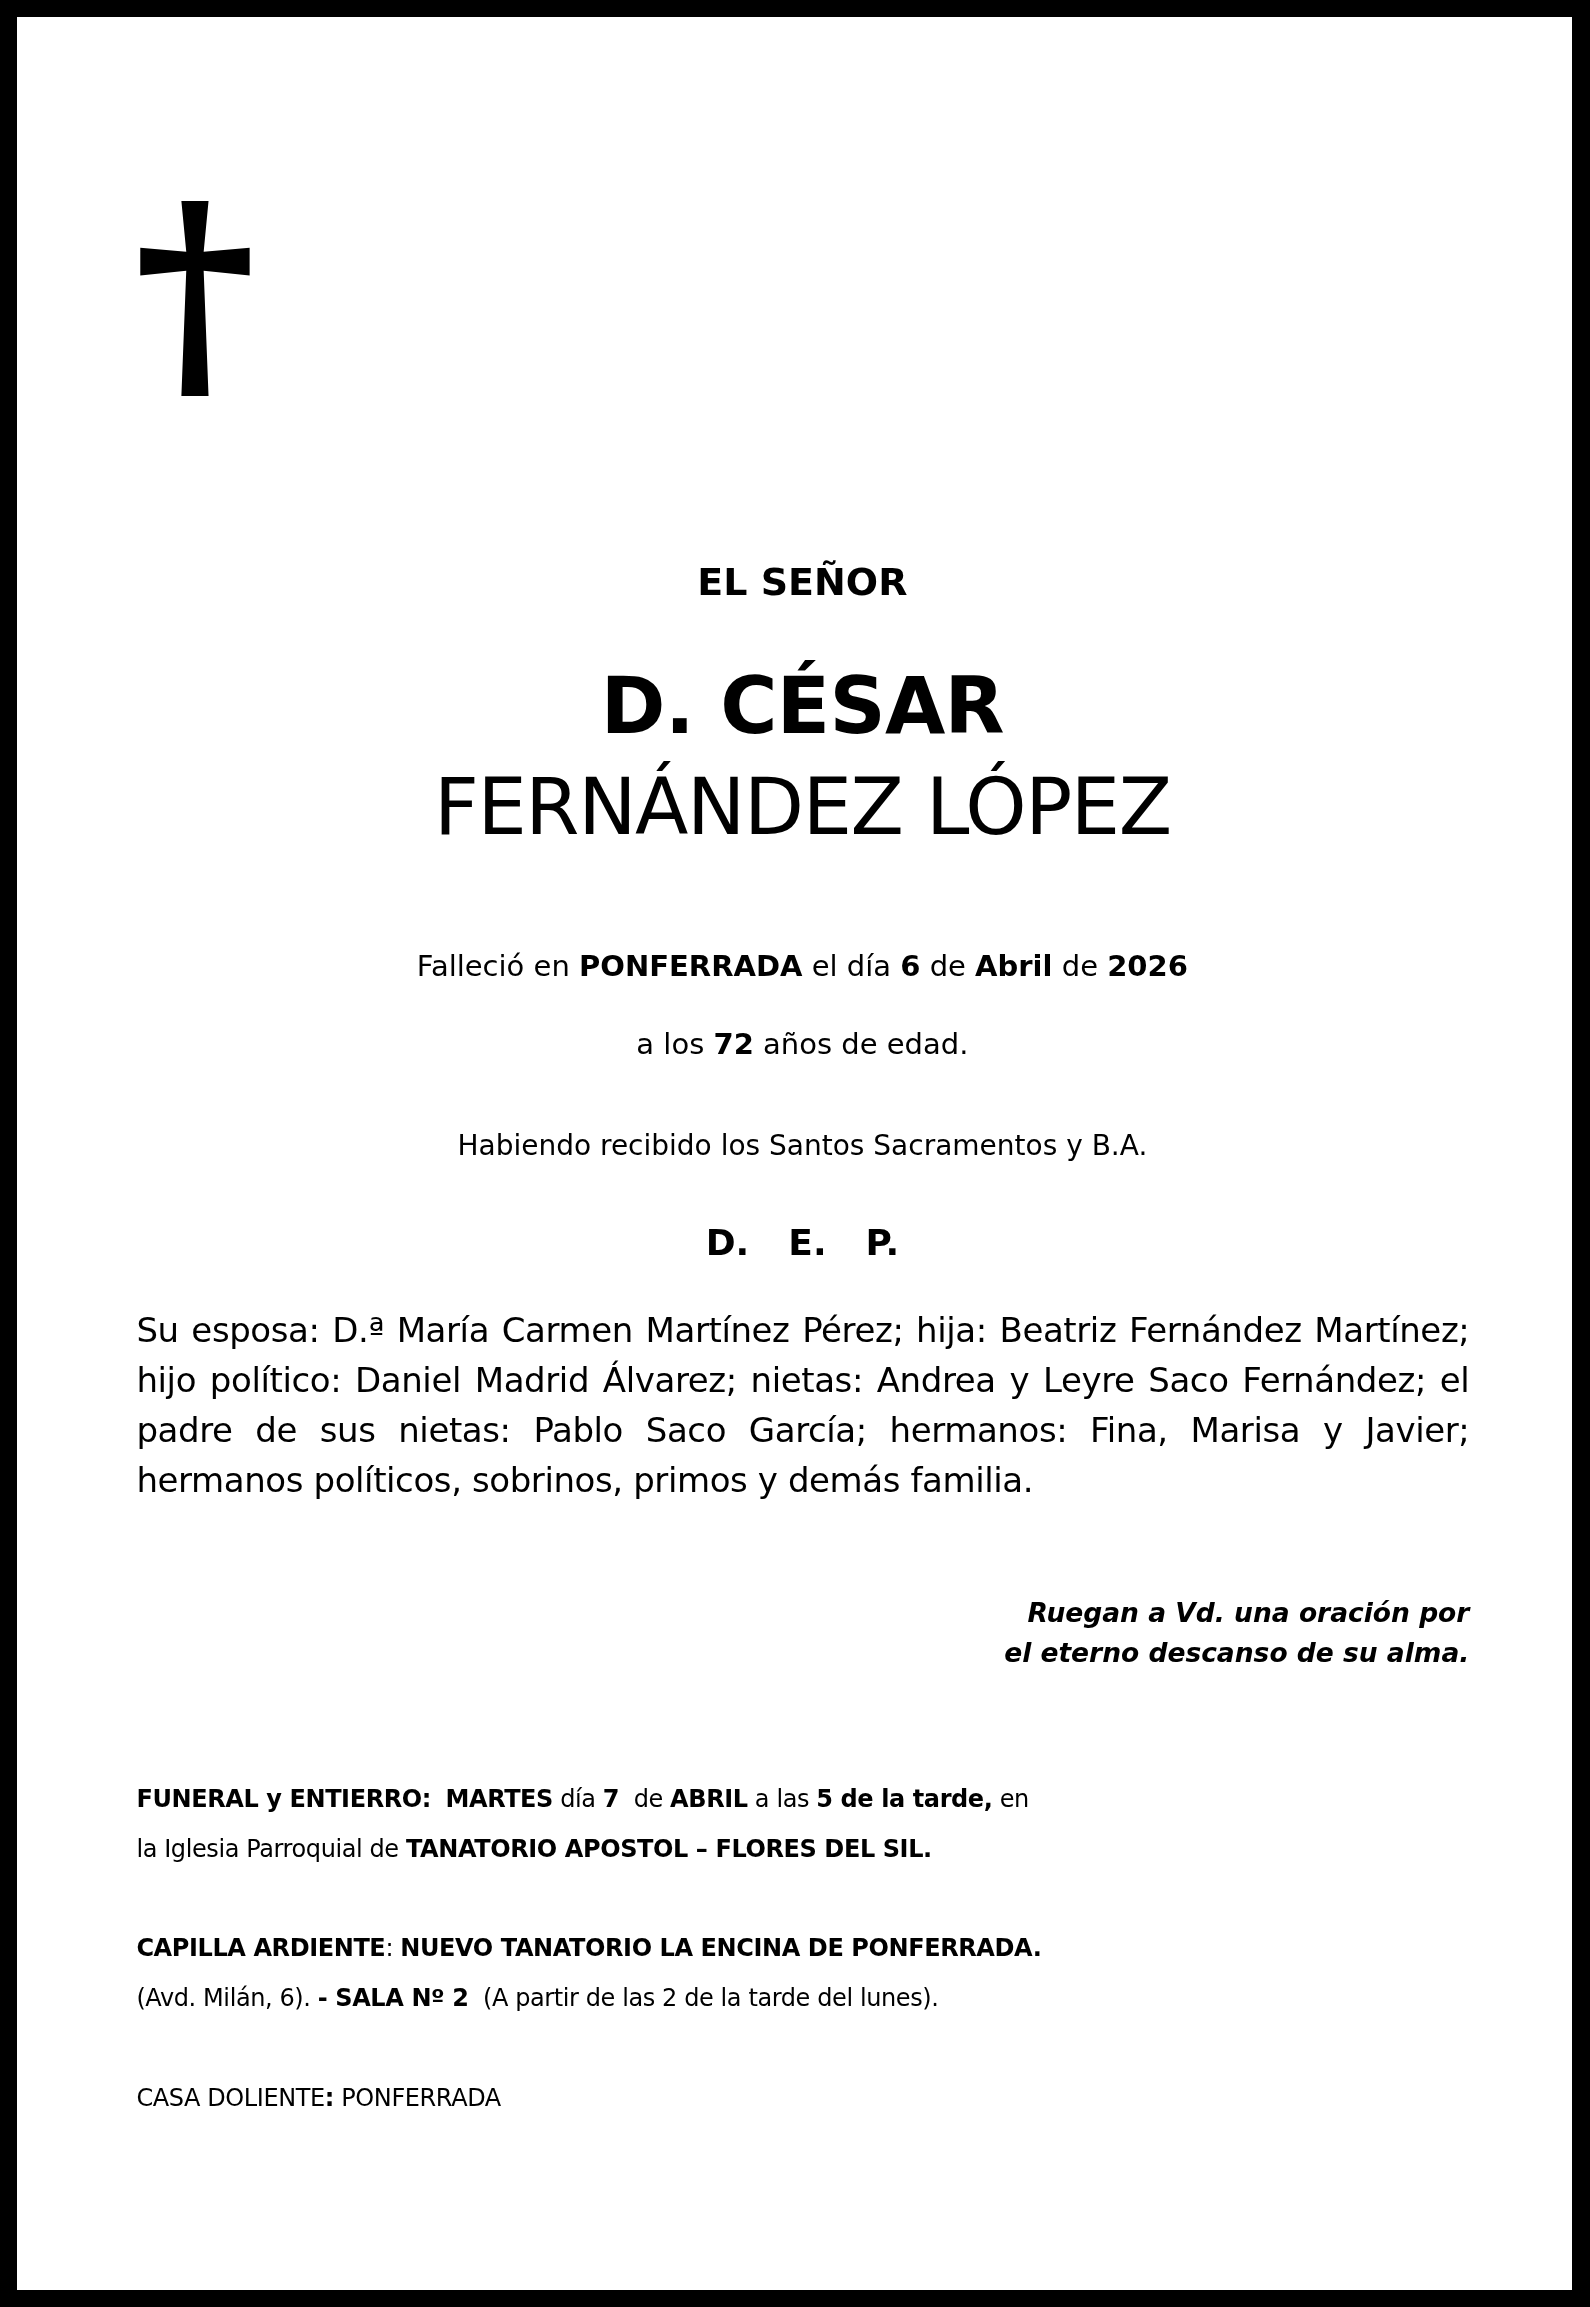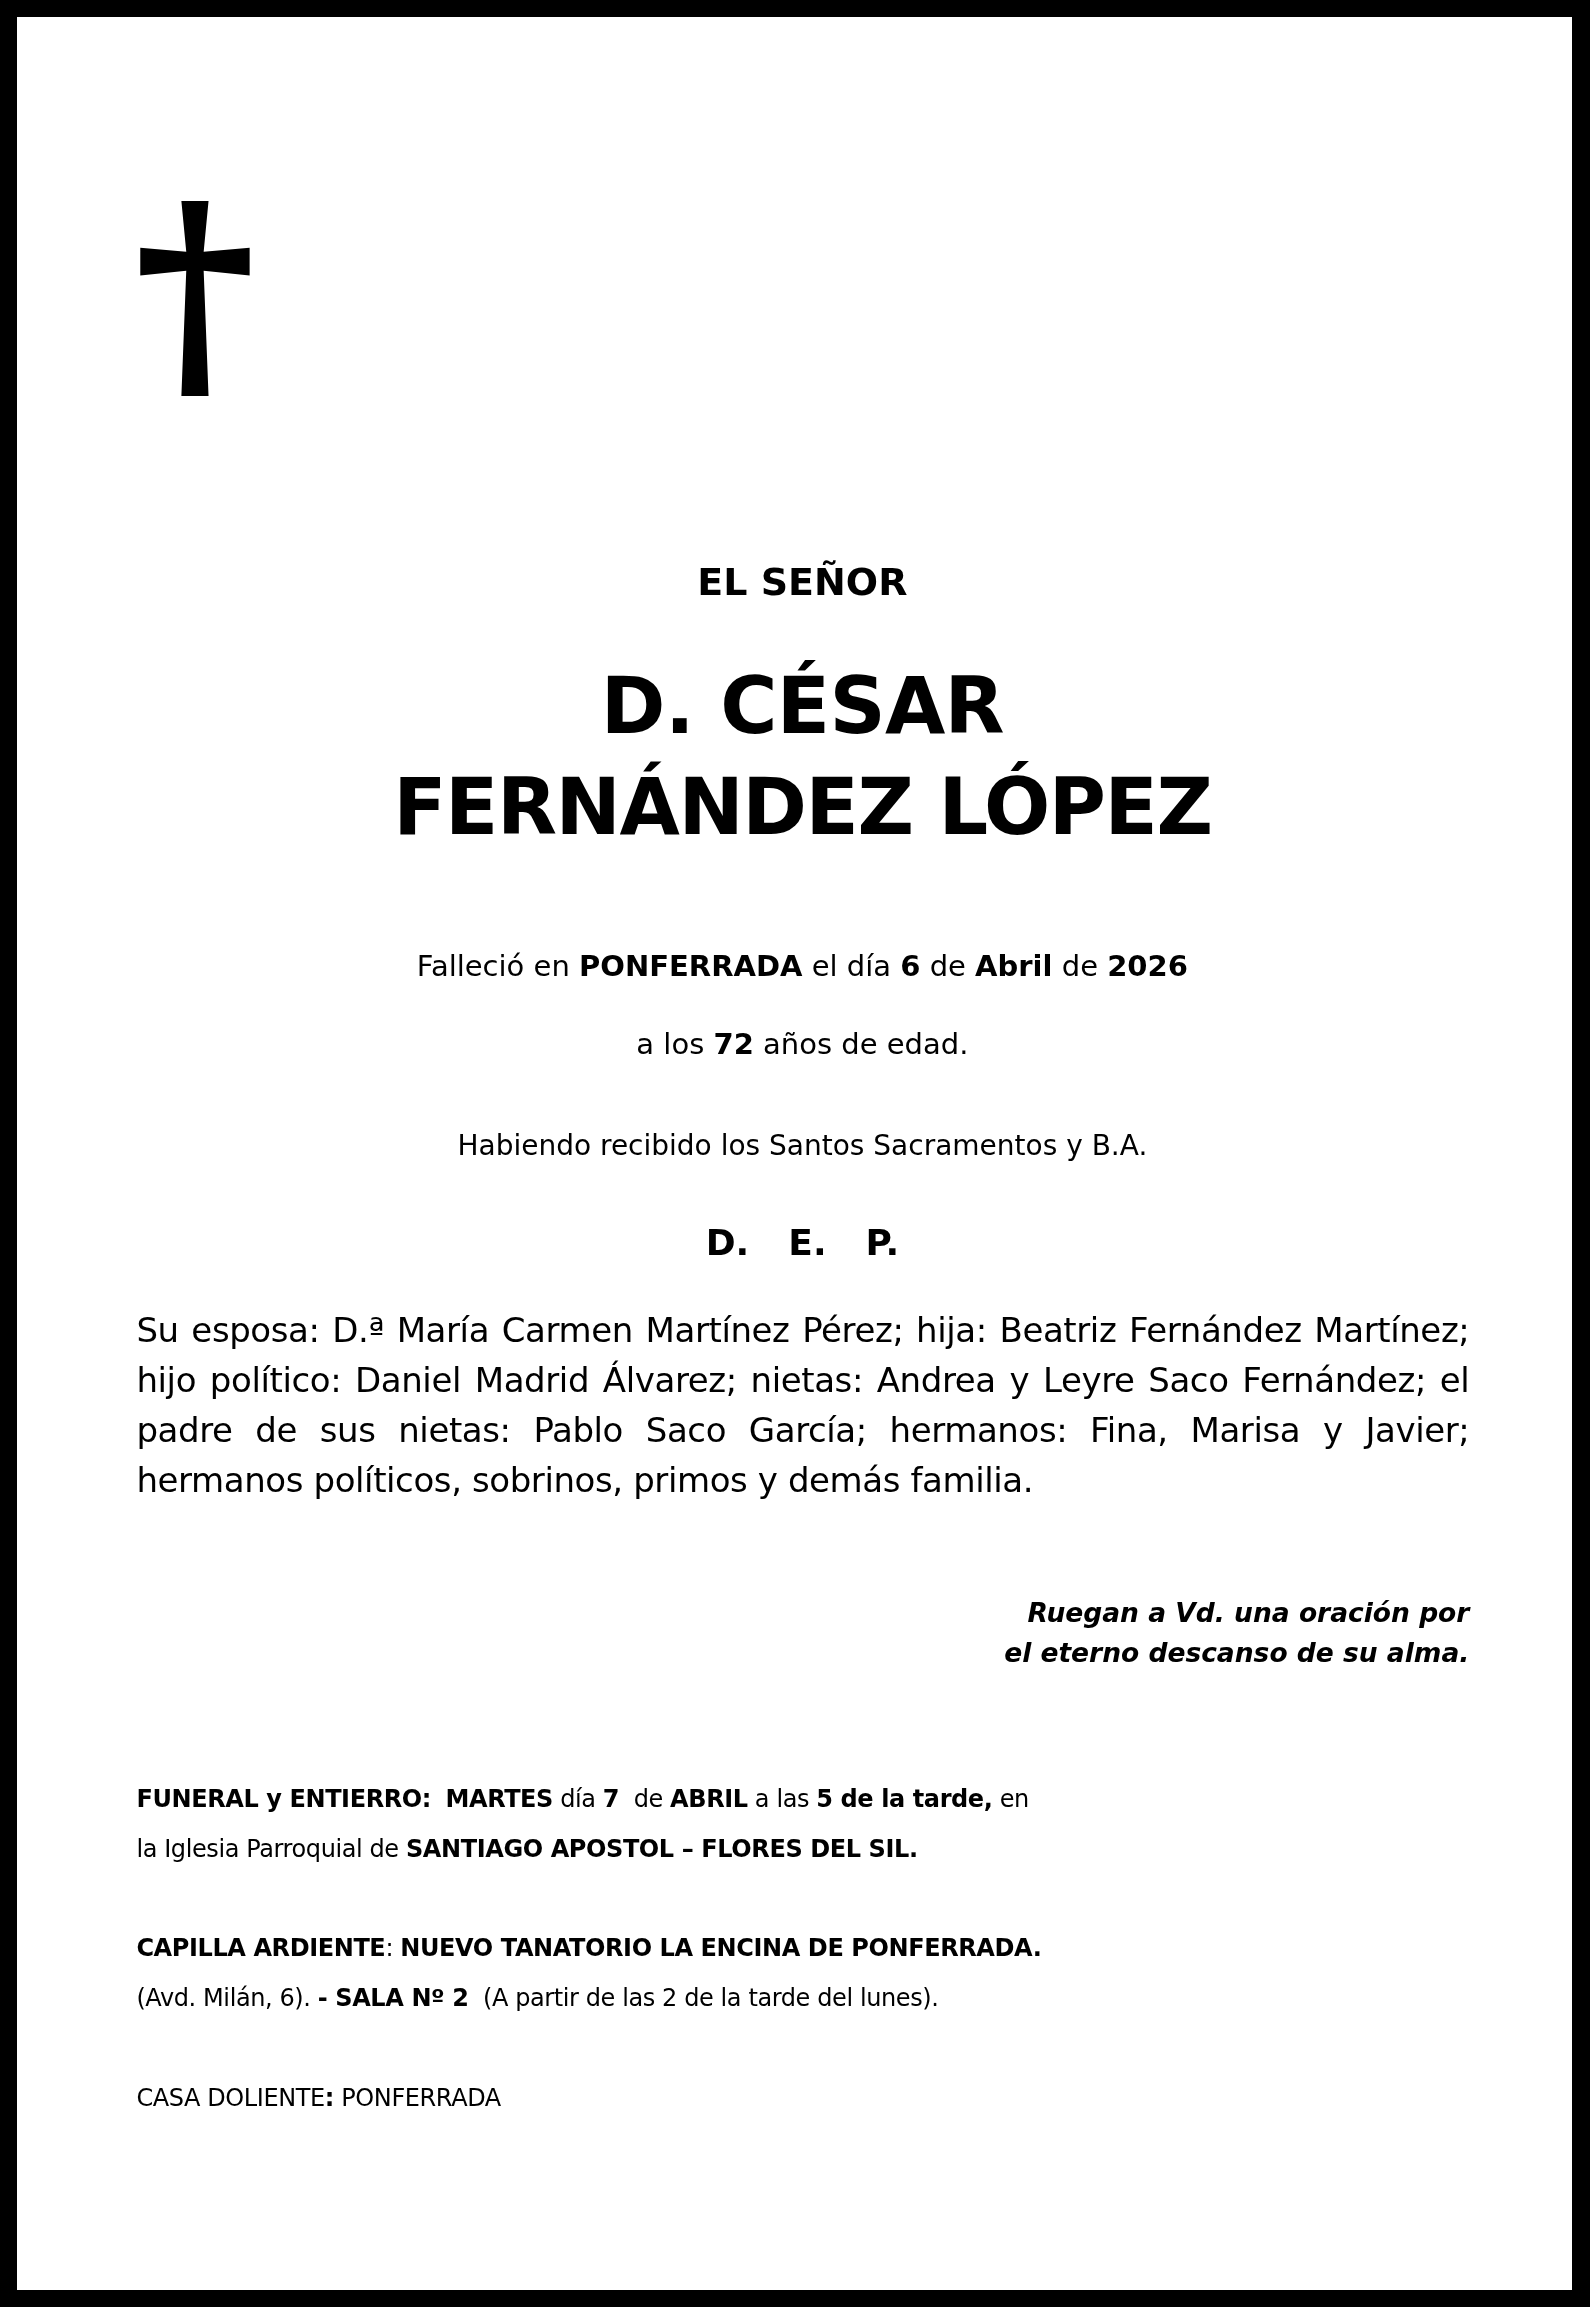--- a/index.html
+++ b/index.html
@@ -11,21 +11,21 @@
     position: absolute; left: 17.4px; top: 16.7px; width: 1555px; height: 2273px;
     background: #ffffff;
   }
   .abs { position: absolute; white-space: nowrap; }
   .center { left: 0; width: 1570px; text-align: center; }
   b { font-weight: bold; }
   .cross { position: absolute; left: 123px; top: 184px; width: 112px; height: 195px; }
 
   .intro { top: 537px; font-size: 38px; font-weight: bold; line-height: 56px; }
   .name1 { top: 640px; font-size: 78px; font-weight: bold; line-height: 98px; letter-spacing: -0.7px; }
-  .name2 { top: 741px; font-size: 78px; font-weight: bold; line-height: 98px; letter-spacing: -1.4px; }
+  .name2 { top: 741px; font-size: 78px; font-weight: normal; line-height: 98px; letter-spacing: -1.4px; }
   .death { top: 928px; font-size: 29px; line-height: 42px; }
   .age { top: 1006px; font-size: 29px; line-height: 42px; }
   .sacr { top: 1108px; font-size: 28px; line-height: 42px; }
   .dep { top: 1201px; font-size: 36px; font-weight: bold; line-height: 49px; word-spacing: 26.5px; }
 
   .family {
     position: absolute; left: 119px; width: 1333px; top: 1288px;
     font-size: 34px; line-height: 50px; text-align: justify; letter-spacing: -0.4px;
   }
   .pray {
@@ -68,21 +68,21 @@
 
   <div class="family">Su esposa: D.ª María Carmen Martínez Pérez; hija: Beatriz Fernández Martínez; hijo político: Daniel Madrid Álvarez; nietas: Andrea y Leyre Saco Fernández; el padre de sus nietas: Pablo Saco García; hermanos: Fina, Marisa y Javier; hermanos políticos, sobrinos, primos y demás familia.</div>
 
   <div class="pray">
     <span class="line">Ruegan a Vd. una oración por</span>
     <span class="line">el eterno descanso de su alma.</span>
   </div>
 
   <div class="block funeral">
     <span class="line"><b>FUNERAL y ENTIERRO:</b>&nbsp; <b>MARTES</b><span> día </span><b>7</b><span style="white-space:pre">  de </span><b>ABRIL</b><span> a las </span><b>5 de la tarde,</b><span> en</span></span>
-    <span class="line"><span>la Iglesia Parroquial de </span><b>SANTIAGO APOSTOL – FLORES DEL SIL.</b></span>
+    <span class="line"><span>la Iglesia Parroquial de </span><b>TANATORIO APOSTOL – FLORES DEL SIL.</b></span>
   </div>
 
   <div class="block capilla">
     <span class="line"><b>CAPILLA ARDIENTE</b><span>:</span> <b>NUEVO TANATORIO LA ENCINA DE PONFERRADA.</b></span>
     <span class="line"><span>(Avd. Milán, 6). </span><b>- SALA Nº 2</b><span style="white-space:pre">  (A partir de las 2 de la tarde del lunes).</span></span>
   </div>
 
   <div class="block casa">
     <span class="line"><span>CASA DOLIENTE</span><b>:</b><span> PONFERRADA</span></span>
   </div>

